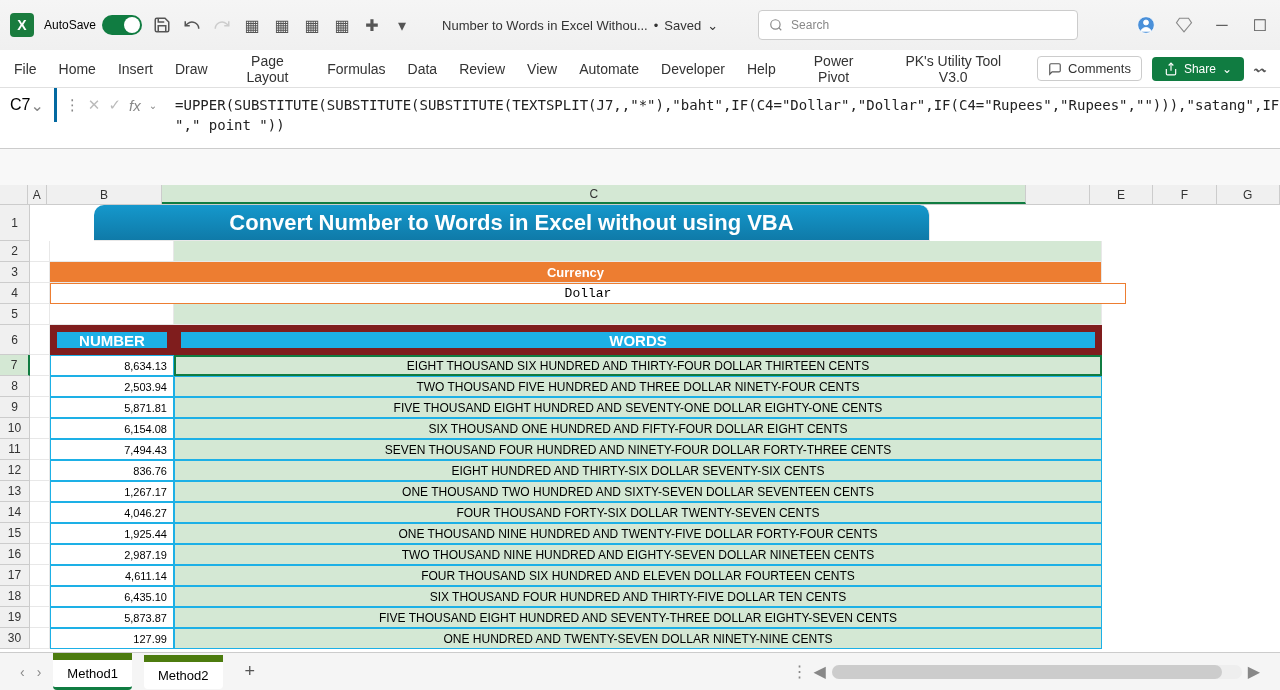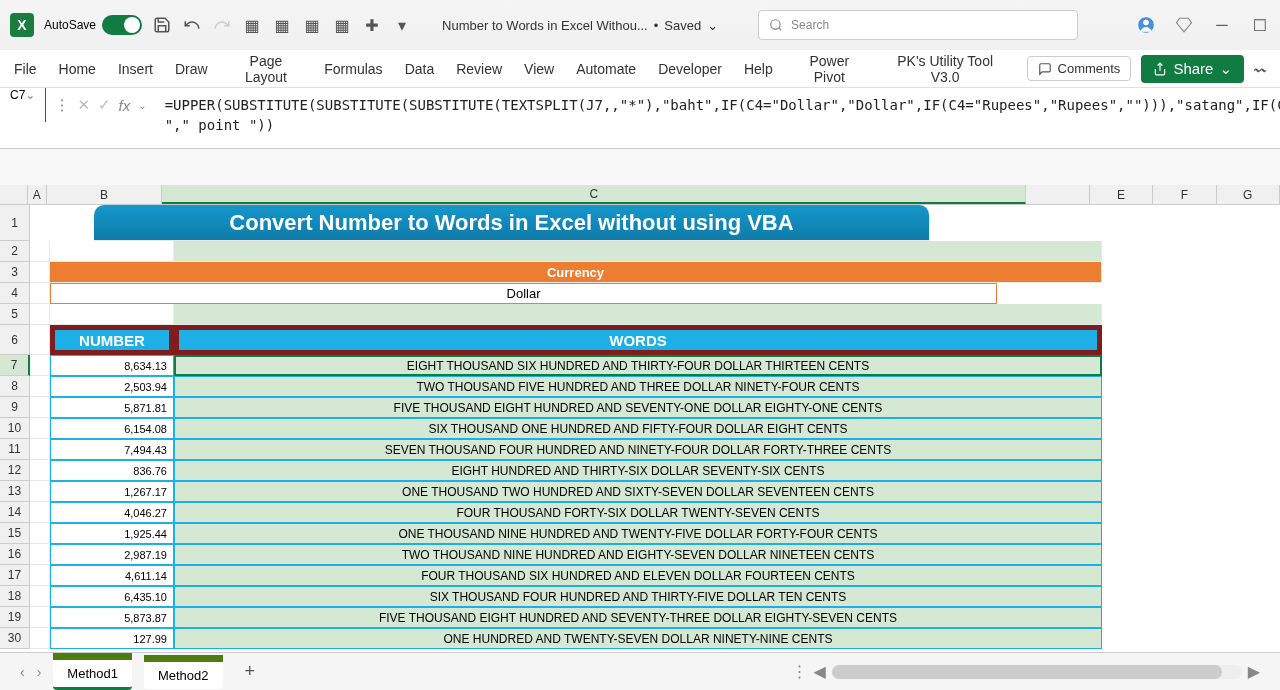--- a/index.html
+++ b/index.html
@@ -15,25 +15,25 @@
 .doc-title { margin-left: 20px; font-size: 13px; color: #333; display: flex; align-items: center; gap: 6px; }
 .search-box { margin-left: 30px; flex: 1; max-width: 320px; height: 30px; background: #fff; border: 1px solid #ccc; border-radius: 4px; display: flex; align-items: center; padding: 0 10px; gap: 8px; color: #888; font-size: 12px; }
 .titlebar-right { margin-left: auto; display: flex; align-items: center; gap: 18px; }
 .win-btn { width: 20px; height: 20px; display: flex; align-items: center; justify-content: center; color: #555; }
 
 
 .ribbon-tabs { height: 38px; background: #fff; display: flex; align-items: center; padding: 0 14px; gap: 22px; border-bottom: 1px solid #e0e0e0; font-size: 14px; color: #333; }
 .ribbon-tab { cursor: pointer; text-align: center; }
 .ribbon-right { margin-left: auto; display: flex; align-items: center; gap: 10px; }
 .comments-btn { border: 1px solid #ccc; border-radius: 4px; padding: 4px 10px; display: flex; align-items: center; gap: 6px; font-size: 13px; background: #fff; }
-.share-btn { background: #107c41; color: #fff; border-radius: 4px; padding: 5px 12px; display: flex; align-items: center; gap: 6px; font-size: 15px; }
+.share-btn { background: #107c41; color: #fff; border-radius: 4px; padding: 5px 12px; display: flex; align-items: center; gap: 6px; font-size: 12px; }
 
 
 .formula-area { display: flex; background: #fff; border-bottom: 1px solid #ccc; }
-.name-box { width: 110px; height: 34px; border-right: 1px solid #0369a1; display: flex; padding: 0 10px; font-size: 12px; justify-content: space-between; }
+.name-box { width: 110px; height: 34px; border-right: 3px solid #0369a1; display: flex; align-items: center; padding: 0 10px; font-size: 16px; justify-content: space-between; }
 .fb-icons { display: flex; align-items: center; gap: 8px; padding: 0 8px; color: #888; font-size: 15px; height: 34px; }
 .formula-bar { flex: 1; padding: 8px 10px; font-size: 14px; font-family: 'Consolas', monospace; color: #222; line-height: 1.4; min-height: 60px; background: #fff; }
 
 
 .grid-area { position: absolute; top: 185px; left: 0; right: 0; bottom: 38px; background: #fff; overflow: hidden; }
 .col-headers { display: flex; height: 20px; background: #f0f0f0; border-bottom: 1px solid #ccc; font-size: 12px; color: #333; }
 .corner { width: 30px; border-right: 1px solid #ccc; background: #f0f0f0; }
 .col-h { border-right: 1px solid #ccc; display: flex; align-items: center; justify-content: center; }
 .col-A { width: 20px; }
 .col-B { width: 124px; }
@@ -49,21 +49,21 @@
 
 .banner-row { height: 36px; }
 .banner { background: linear-gradient(to bottom, #1598cc, #0f7aa8); color: #fff; font-weight: bold; font-size: 22px; display: flex; align-items: center; justify-content: center; border-radius: 10px 10px 0 0; }
 
 
 .cur-header { background: #ed7d31; color: #fff; font-weight: bold; justify-content: center; font-size: 13px; }
 .cur-val { justify-content: center; border: 1px solid #ed7d31; font-size: 13px; }
 
 
 .tbl-head-row { height: 30px; }
-.tbl-head { background: #1db0e6; color: #fff; font-weight: bold; font-size: 15px; justify-content: center; border: 5px solid #7f1d1d; }
+.tbl-head { background: #1db0e6; color: #fff; font-weight: bold; font-size: 15px; justify-content: center; border: 7px solid #7f1d1d; }
 
 
 .num-cell { justify-content: flex-end; border: 1px solid #1db0e6; font-size: 11px; }
 .words-cell { justify-content: center; border: 1px solid #1db0e6; font-size: 12px; }
 .selected-cell { outline: 2px solid #107c41; outline-offset: -2px; }
 
 
 .sheet-bar { position: absolute; bottom: 0; left: 0; right: 0; height: 38px; background: #f5f5f5; border-top: 1px solid #ccc; display: flex; align-items: center; padding: 0 20px; gap: 12px; }
 .nav-arrow { color: #888; font-size: 14px; }
 .sheet-tab { padding: 6px 14px; font-size: 13px; border-radius: 0 0 4px 4px; background: #fff; border-top: 7px solid #4d7c0f; cursor: pointer; }
@@ -224,21 +224,21 @@
 
     <div class="row">
       <div class="row-h">3</div>
       <div class="cell col-A"></div>
       <div class="cell cur-header" style="width:1052px;">Currency</div>
     </div>
 
     <div class="row">
       <div class="row-h">4</div>
       <div class="cell col-A"></div>
-      <div class="cell cur-val" style="width:947px;">Dollar</div>
+      <div class="cell cur-val" style="width:1076px;font-family:Liberation Mono, monospace;">Dollar</div>
     </div>
 
     <div class="row">
       <div class="row-h">5</div>
       <div class="cell col-A"></div>
       <div class="cell col-B"></div>
       <div class="cell col-C"></div>
     </div>
 
     <div class="row tbl-head-row">

